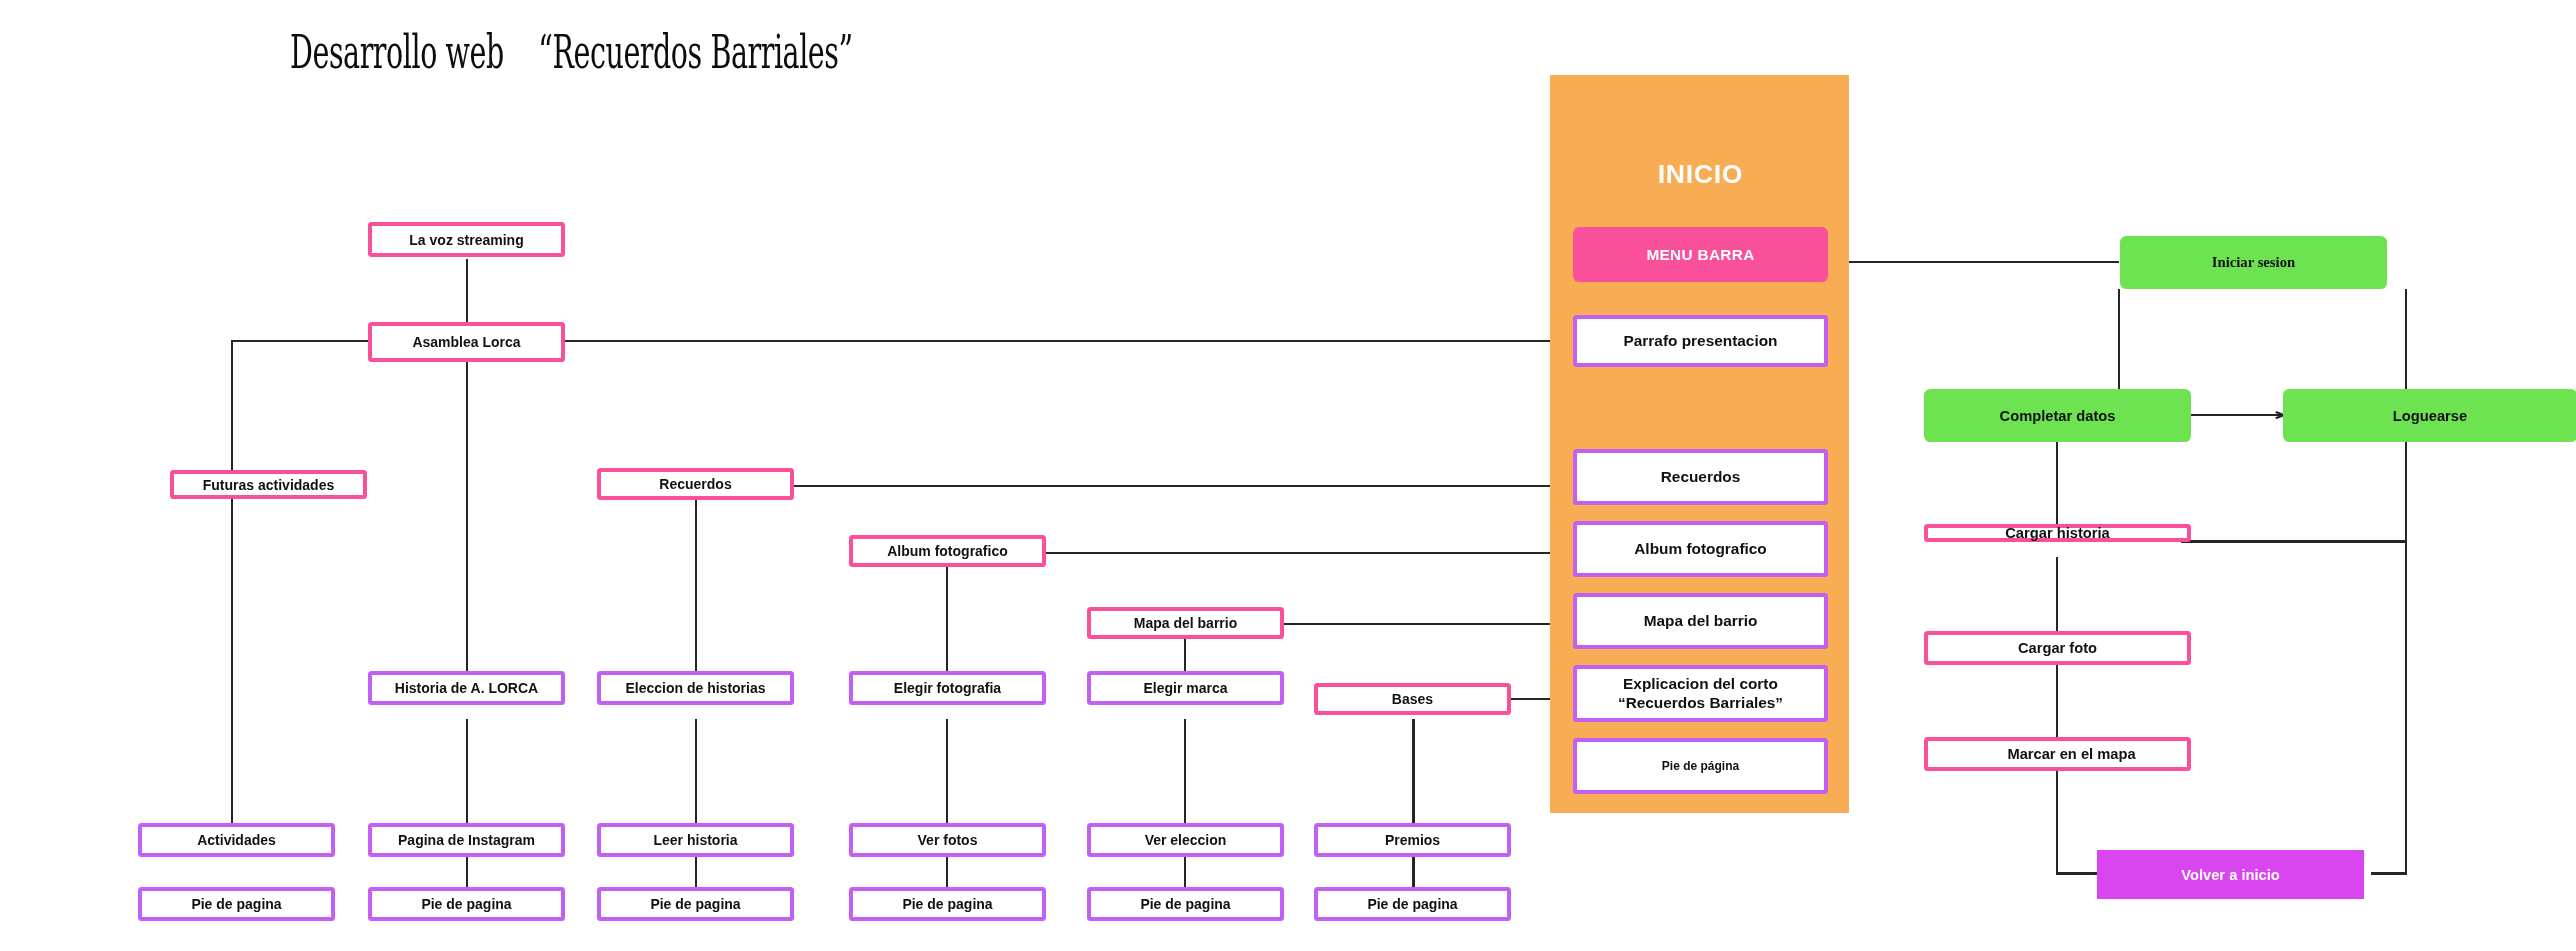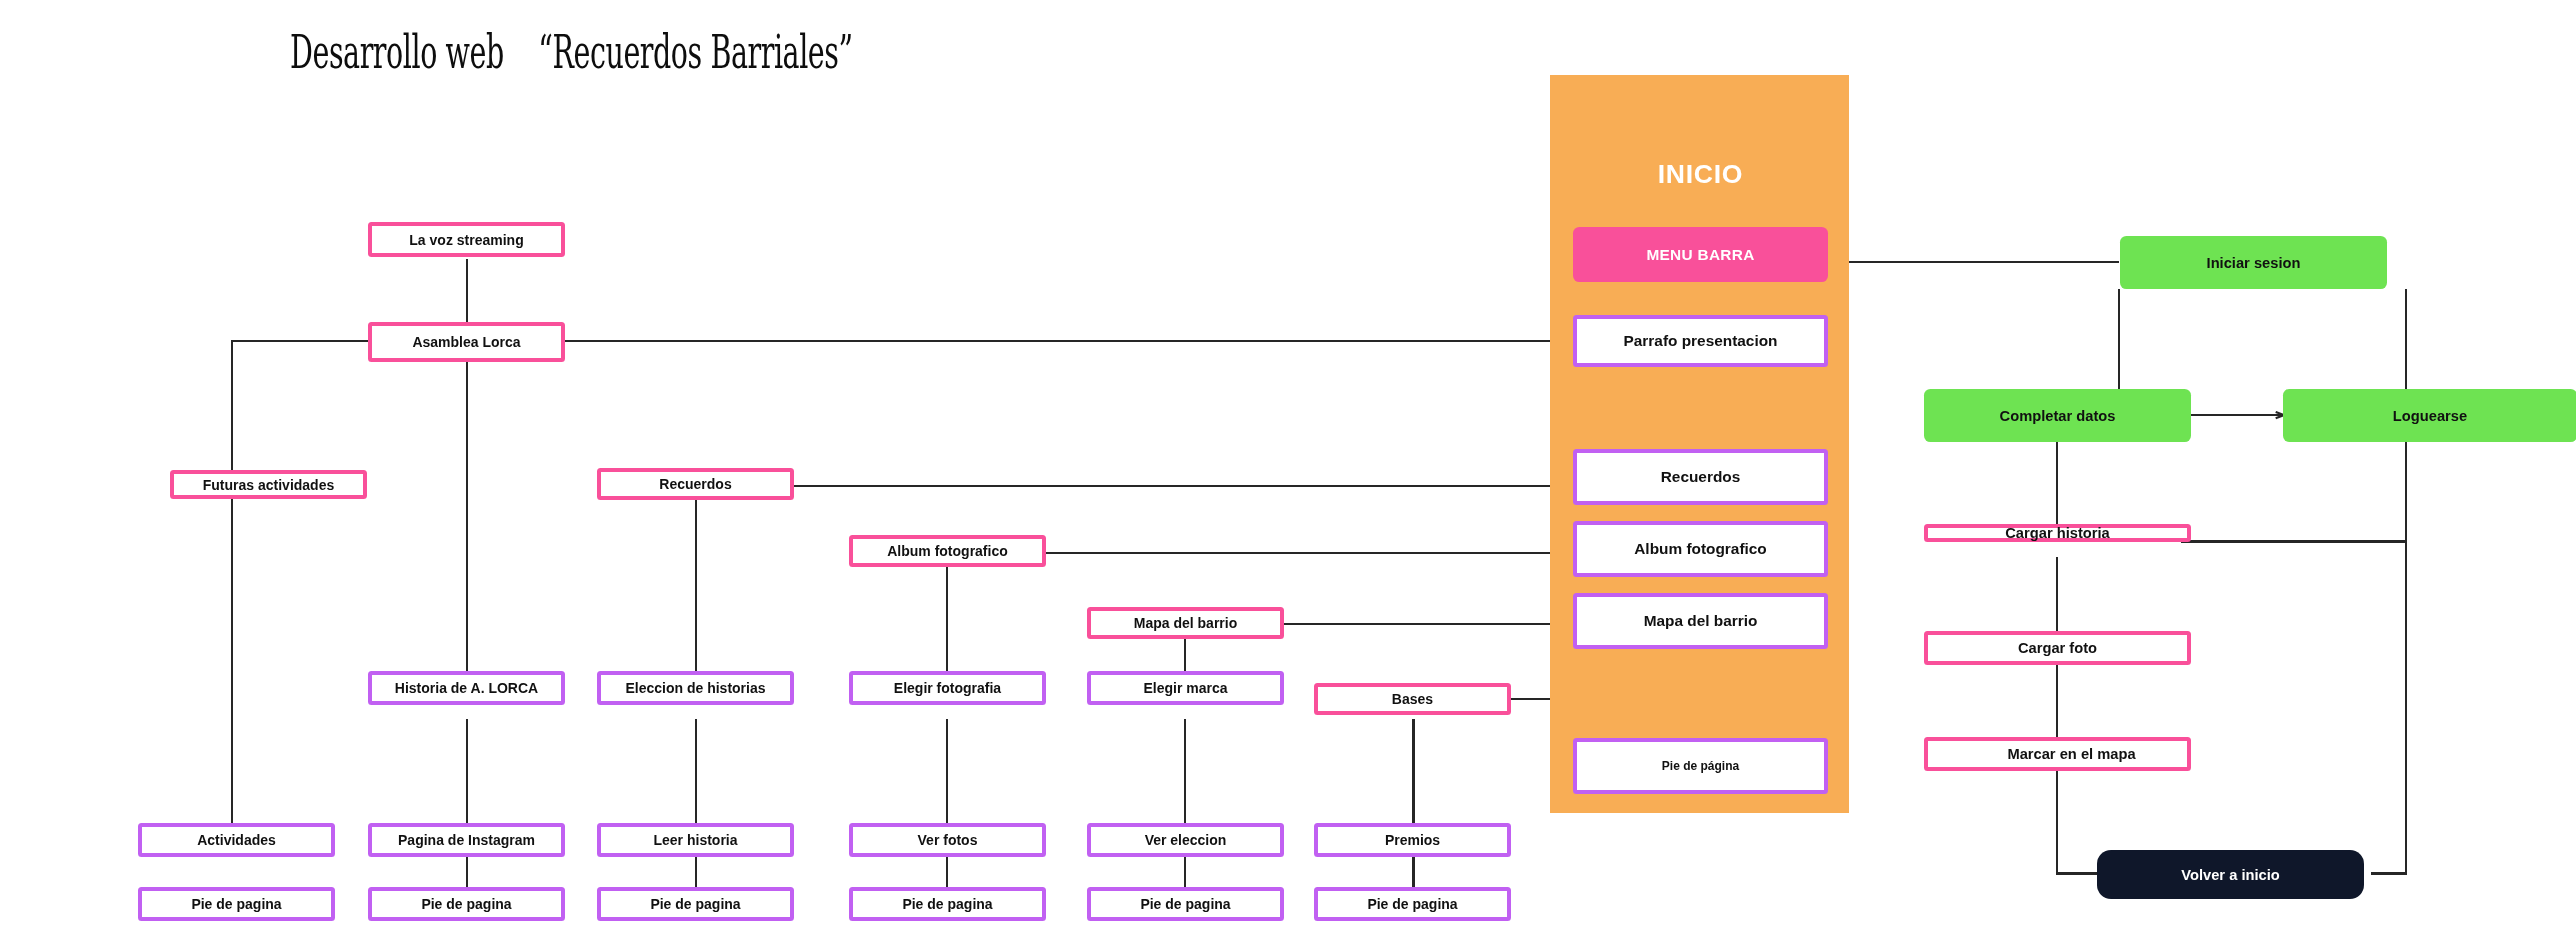--- a/index.html
+++ b/index.html
@@ -49,22 +49,22 @@
   .node.purple{ border:4.9px solid #C160F2; border-radius:3.5px; }
   .node.fill-pink{
     background:#F9509A; border:none; color:#ffffff;
     border-radius:6.3px;
   }
   .node.fill-green{
     background:#6EE352; border:none; color:#111111;
     border-radius:6.3px;
   }
   .node.fill-purple{
-    background:#0f172a; border:none; color:#ffffff;
-    border-radius:14px;
+    background:#d946ef; border:none; color:#ffffff;
+    border-radius:0;
   }
   .node.plain{
     background:transparent;border:none;color:#ffffff;
   }
   
   #inicio-panel{
     position:absolute;
     left:1550px; top:75px;
     width:299px; height:738px;
     background:#F8AD55;
@@ -190,24 +190,26 @@
   <div class="node fill-pink" style="left:1573px;top:227px;width:255px;height:55px;font-size:15.4px;z-index:6;letter-spacing:0.3px;">MENU BARRA</div>
 
   <div class="node purple" style="left:1573px;top:315px;width:255px;height:52px;font-size:15.4px;z-index:6;">Parrafo presentacion</div>
 
   <div class="node purple" style="left:1573px;top:449px;width:255px;height:56px;font-size:15.4px;z-index:6;">Recuerdos</div>
 
   <div class="node purple" style="left:1573px;top:521px;width:255px;height:56px;font-size:15.4px;z-index:6;">Album fotografico</div>
 
   <div class="node purple" style="left:1573px;top:593px;width:255px;height:56px;font-size:15.4px;z-index:6;">Mapa del barrio</div>
 
+  <div class="node purple" style="left:1573px;top:665px;width:255px;height:57px;font-size:15.4px;z-index:6;line-height:1.22;">Explicacion del corto
+“Recuerdos Barriales”</div>
 
   <div class="node purple" style="left:1573px;top:738px;width:255px;height:56px;font-size:12px;z-index:6;">Pie de página</div>
 
-  <div class="node fill-green" style="left:2120px;top:236px;width:267px;height:53px;font-size:14.7px;">Iniciar sesion</div>
+  <div class="node fill-green" style="left:2120px;top:236px;width:267px;height:53px;font-size:14.7px;font-family:Liberation Serif, serif;">Iniciar sesion</div>
 
   <div class="node fill-green" style="left:1924px;top:389px;width:267px;height:53px;font-size:14.7px;">Completar datos</div>
 
   <div class="node fill-green" style="left:2283px;top:389px;width:294px;height:53px;font-size:14.7px;">Loguearse</div>
 
   <div class="node pink" style="left:1924px;top:524px;width:267px;height:18px;font-size:14.7px;">Cargar historia</div>
 
   <div class="node pink" style="left:1924px;top:631px;width:267px;height:34px;font-size:14.7px;">Cargar foto</div>
 
   <div class="node pink" style="left:1924px;top:737px;width:267px;height:34px;font-size:14.7px;padding-left:28px;">Marcar en el mapa</div>

